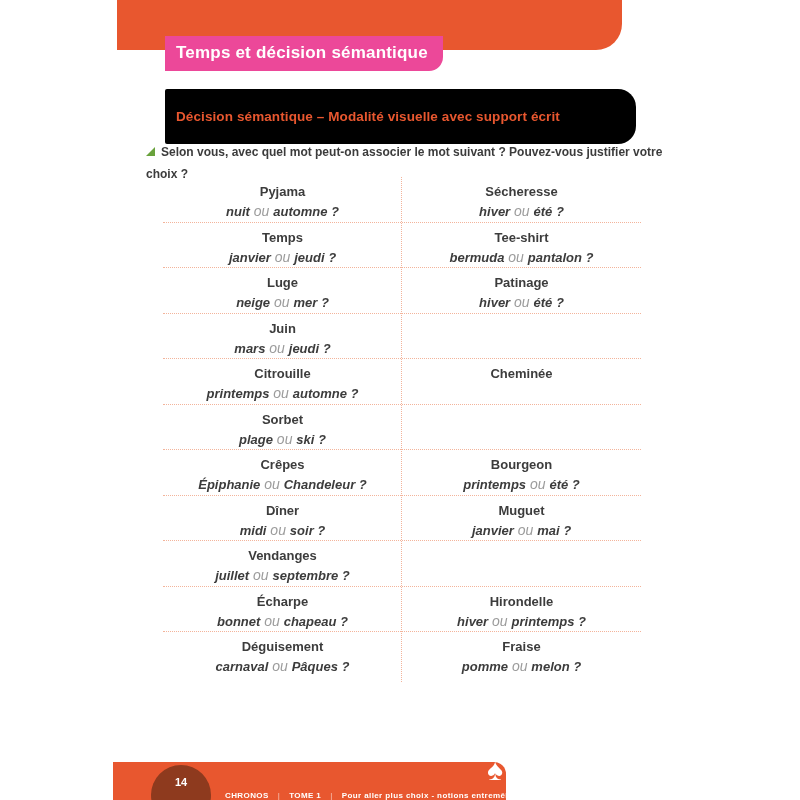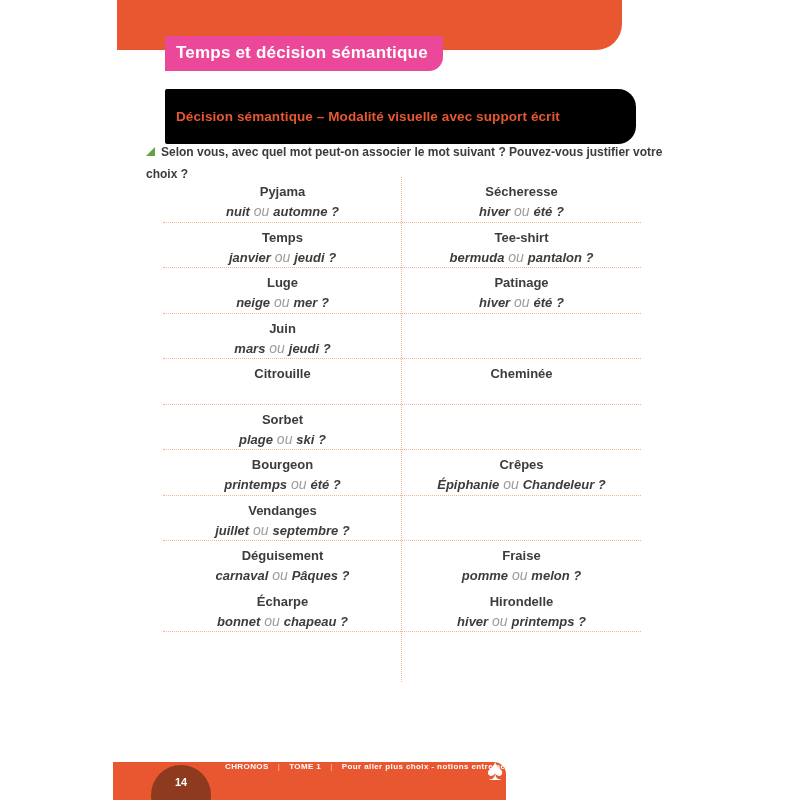--- a/index.html
+++ b/index.html
@@ -50,21 +50,21 @@
   .word{font-size:13px;font-weight:bold;color:#3C3C3C;line-height:19px;}
   .opts{font-size:13px;font-weight:bold;font-style:italic;color:#3C3C3C;line-height:21px;}
   .opts .ou{font-size:14px;font-weight:normal;color:#9C9C9C;}
   
   .footer-bar{
     position:absolute;left:113px;top:762px;width:393px;height:38px;
     background:#E8572F;border-radius:0 12px 0 0;
   }
   .footer-text{
     position:absolute;left:112px;top:0;height:100%;
-    display:flex;align-items:flex-start;gap:9px;
+    display:flex;align-items:flex-end;gap:9px;
     color:#ffffff;font-size:8px;font-weight:bold;letter-spacing:0.4px;
     white-space:nowrap;
   }
   .pipe{opacity:0.65;font-weight:normal;}
   .spade{
     position:absolute;right:3px;top:-7px;
     color:#ffffff;font-size:30px;line-height:30px;
   }
   .page-circle{
     position:absolute;left:151px;top:765px;width:60px;height:60px;
@@ -127,65 +127,76 @@
         </div>
         <div class="row ruled">
           <div class="cell">
             <div class="word">Juin</div>
             <div class="opts"><span class="opt">mars</span><span class="ou"> ou </span><span class="opt">jeudi</span><span class="qm"> ?</span></div>
           </div>
         </div>
         <div class="row ruled">
           <div class="cell">
             <div class="word">Citrouille</div>
+            <div class="opts"><span class="opt">printemps</span><span class="ou"> ou </span><span class="opt">automne</span><span class="qm"> ?</span></div>
           </div>
           <div class="cell">
             <div class="word">Cheminée</div>
           </div>
         </div>
         <div class="row ruled">
           <div class="cell">
             <div class="word">Sorbet</div>
             <div class="opts"><span class="opt">plage</span><span class="ou"> ou </span><span class="opt">ski</span><span class="qm"> ?</span></div>
           </div>
         </div>
         <div class="row ruled">
           <div class="cell">
+            <div class="word">Crêpes</div>
+            <div class="opts"><span class="opt">Épiphanie</span><span class="ou"> ou </span><span class="opt">Chandeleur</span><span class="qm"> ?</span></div>
+          </div>
+          <div class="cell">
             <div class="word">Bourgeon</div>
             <div class="opts"><span class="opt">printemps</span><span class="ou"> ou </span><span class="opt">été</span><span class="qm"> ?</span></div>
           </div>
-          <div class="cell">
-            <div class="word">Crêpes</div>
-            <div class="opts"><span class="opt">Épiphanie</span><span class="ou"> ou </span><span class="opt">Chandeleur</span><span class="qm"> ?</span></div>
+        </div>
+        <div class="row ruled">
+          <div class="cell">
+            <div class="word">Dîner</div>
+            <div class="opts"><span class="opt">midi</span><span class="ou"> ou </span><span class="opt">soir</span><span class="qm"> ?</span></div>
+          </div>
+          <div class="cell">
+            <div class="word">Muguet</div>
+            <div class="opts"><span class="opt">janvier</span><span class="ou"> ou </span><span class="opt">mai</span><span class="qm"> ?</span></div>
           </div>
         </div>
         <div class="row ruled">
           <div class="cell">
             <div class="word">Vendanges</div>
             <div class="opts"><span class="opt">juillet</span><span class="ou"> ou </span><span class="opt">septembre</span><span class="qm"> ?</span></div>
           </div>
         </div>
+        <div class="row ruled">
+          <div class="cell">
+            <div class="word">Écharpe</div>
+            <div class="opts"><span class="opt">bonnet</span><span class="ou"> ou </span><span class="opt">chapeau</span><span class="qm"> ?</span></div>
+          </div>
+          <div class="cell">
+            <div class="word">Hirondelle</div>
+            <div class="opts"><span class="opt">hiver</span><span class="ou"> ou </span><span class="opt">printemps</span><span class="qm"> ?</span></div>
+          </div>
+        </div>
         <div class="row">
           <div class="cell">
             <div class="word">Déguisement</div>
             <div class="opts"><span class="opt">carnaval</span><span class="ou"> ou </span><span class="opt">Pâques</span><span class="qm"> ?</span></div>
           </div>
           <div class="cell">
             <div class="word">Fraise</div>
             <div class="opts"><span class="opt">pomme</span><span class="ou"> ou </span><span class="opt">melon</span><span class="qm"> ?</span></div>
-          </div>
-        </div>
-        <div class="row ruled">
-          <div class="cell">
-            <div class="word">Écharpe</div>
-            <div class="opts"><span class="opt">bonnet</span><span class="ou"> ou </span><span class="opt">chapeau</span><span class="qm"> ?</span></div>
-          </div>
-          <div class="cell">
-            <div class="word">Hirondelle</div>
-            <div class="opts"><span class="opt">hiver</span><span class="ou"> ou </span><span class="opt">printemps</span><span class="qm"> ?</span></div>
           </div>
         </div>
       </div>
   </div>
 
   <div class="footer-bar">
     <span class="footer-text">
       <span>CHRONOS</span>
       <span class="pipe">|</span>
       <span>TOME 1</span>

